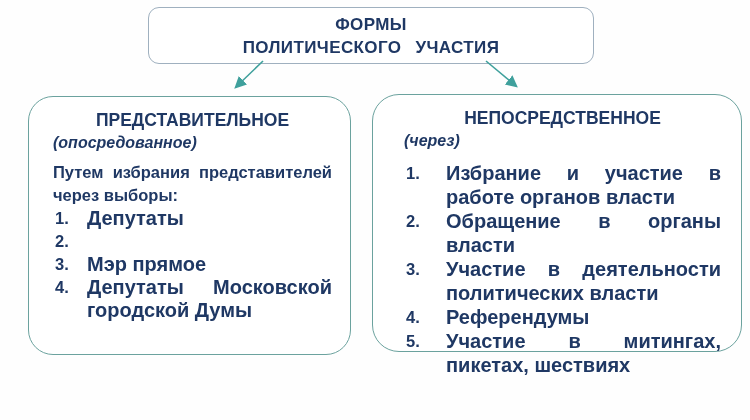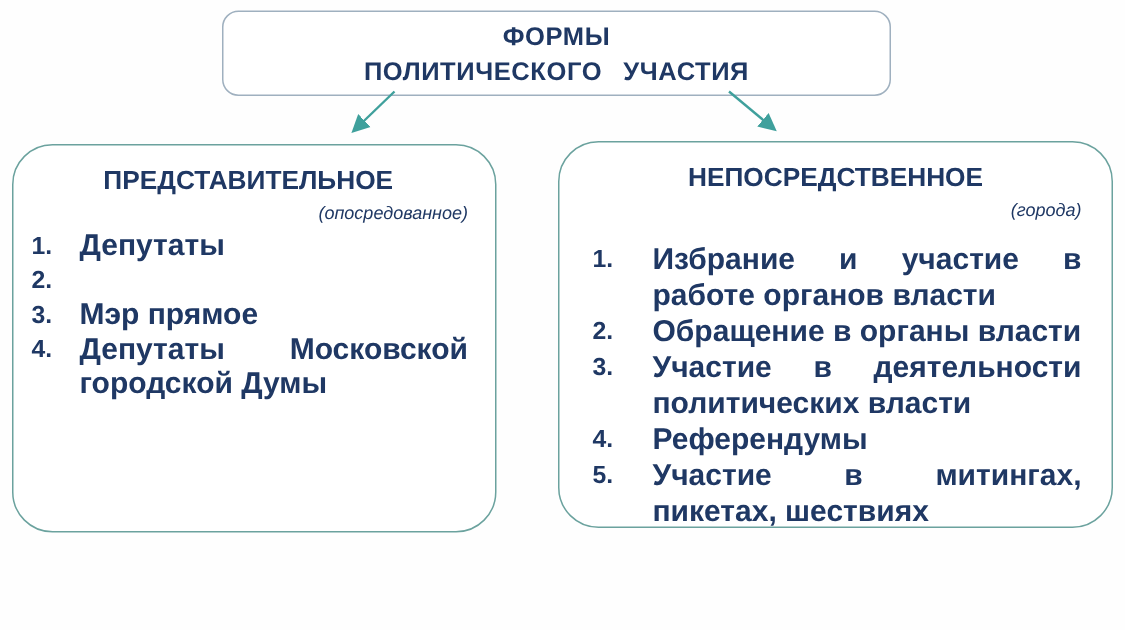--- a/index.html
+++ b/index.html
@@ -15,27 +15,27 @@
     font-weight:bold; font-size:17px; letter-spacing:0.4px; line-height:23px;
   }
   .top-box .line2 { word-spacing:9px; }
   
   .arrows { position:absolute; left:0; top:0; width:750px; height:420px; pointer-events:none; }
   
   .box {
     position:absolute; background:#fff; border:1.5px solid #6ba29e; border-radius:27px;
     box-sizing:border-box;
   }
-  .box.left  { left:8px;  top:96px; width:323px; height:259px; padding:12px 18px 0 10px; }
-  .box.right { left:372px; top:94px; width:370px; height:258px; padding:12px 20px 0 20px; }
+  .box.left  { left:28px;  top:96px; width:323px; height:259px; padding:12px 18px 0 24px;border-radius:25px; }
+  .box.right { left:372px; top:94px; width:370px; height:258px; padding:12px 20px 0 31px; }
   .box-title {
     text-align:center; font-weight:bold; font-size:17.5px; line-height:23px;
   }
   .box-subtitle {
-    text-align:right; font-weight:normal; font-style:italic; font-size:12px; line-height:21px;
+    text-align:left; font-weight:bold; font-style:italic; font-size:16px; line-height:21px;
   }
   .intro {
     margin:8px 0 0 0; font-weight:bold; font-size:16.5px; line-height:23px;
     text-align:justify;
   }
   .list { margin-top:0; }
   .box.right .list { margin-top:10px; }
   .row { display:flex; align-items:flex-start; }
   .num {
     flex:none; font-weight:bold; font-size:16.5px; line-height:23px; padding-left:2px;
@@ -63,20 +63,21 @@
         <path d="M0,0.8 L7.5,4.5 L0,8.2 z" fill="#3fa09c"></path>
       </marker>
     </defs>
     <line x1="263" y1="61" x2="236" y2="87" stroke="#3fa09c" stroke-width="1.6" marker-end="url(#ah)"></line>
     <line x1="486" y1="61" x2="516" y2="86" stroke="#3fa09c" stroke-width="1.6" marker-end="url(#ah)"></line>
   </svg>
 
   <div class="box left">
     <div class="box-title">ПРЕДСТАВИТЕЛЬНОЕ</div>
     <div class="box-subtitle">(опосредованное)</div>
+    <p class="intro">Путем избрания представителей через выборы:</p>
     <div class="list">
       <div class="row">
         <span class="num">1.</span>
         <div class="itext">Депутаты</div>
       </div>
       <div class="row">
         <span class="num">2.</span>
       </div>
       <div class="row">
         <span class="num">3.</span>
@@ -84,21 +85,21 @@
       </div>
       <div class="row">
         <span class="num">4.</span>
         <div class="itext">Депутаты Московской городской Думы</div>
       </div>
     </div>
   </div>
 
   <div class="box right">
     <div class="box-title">НЕПОСРЕДСТВЕННОЕ</div>
-    <div class="box-subtitle">(города)</div>
+    <div class="box-subtitle">(через)</div>
     <div class="list">
       <div class="row">
         <span class="num">1.</span>
         <div class="itext">Избрание и участие в работе органов власти</div>
       </div>
       <div class="row">
         <span class="num">2.</span>
         <div class="itext">Обращение в органы власти</div>
       </div>
       <div class="row">

